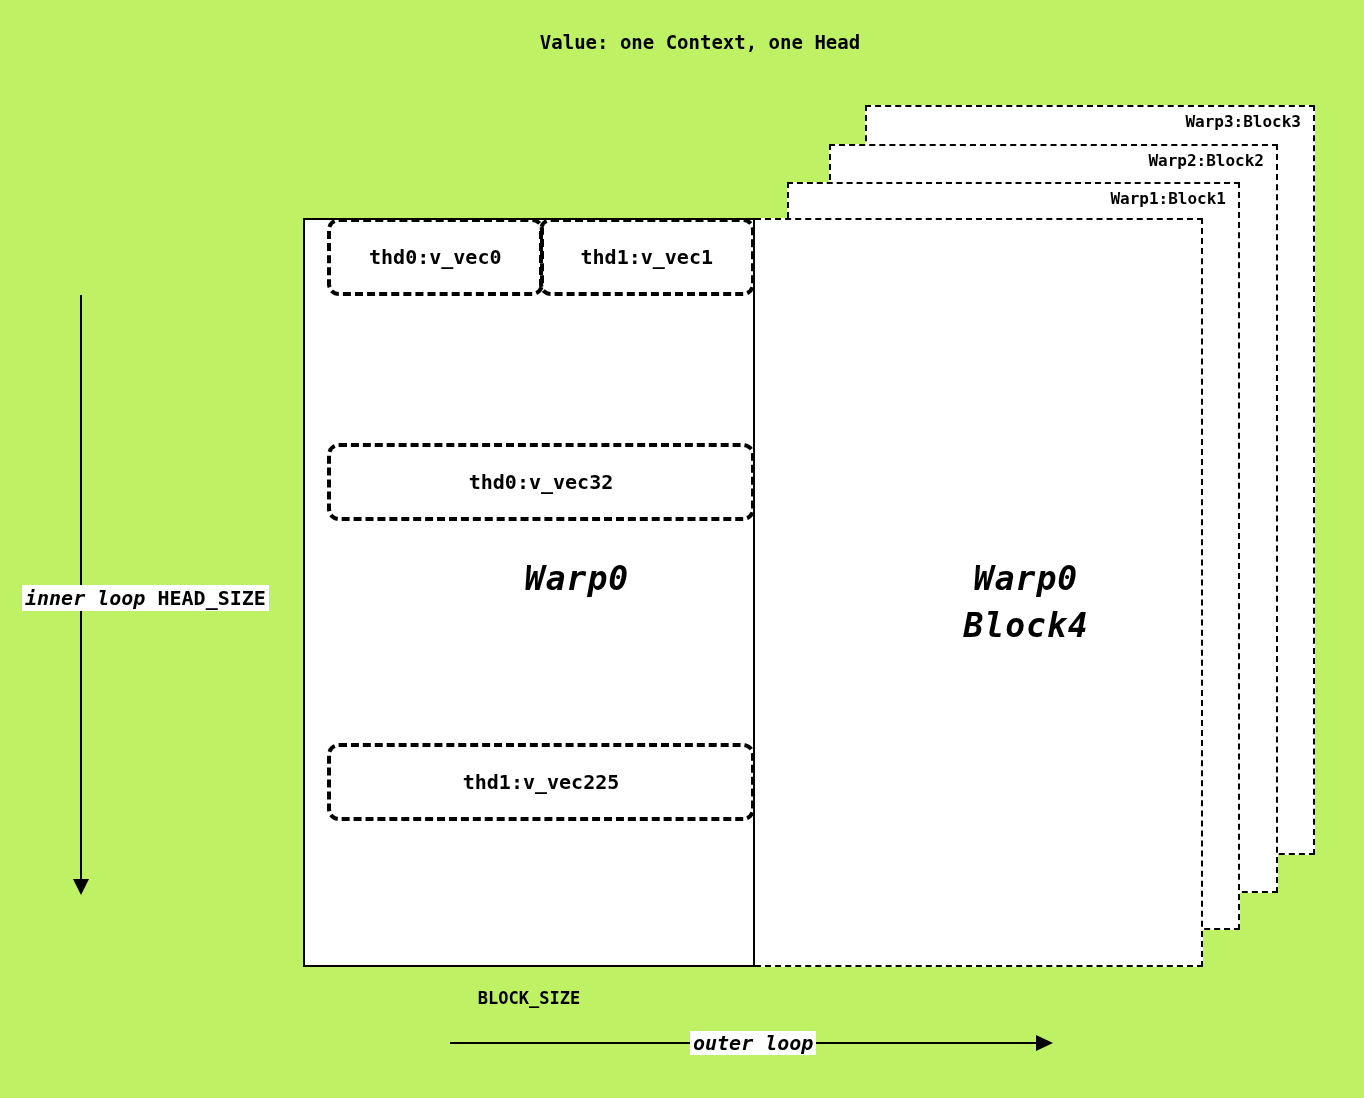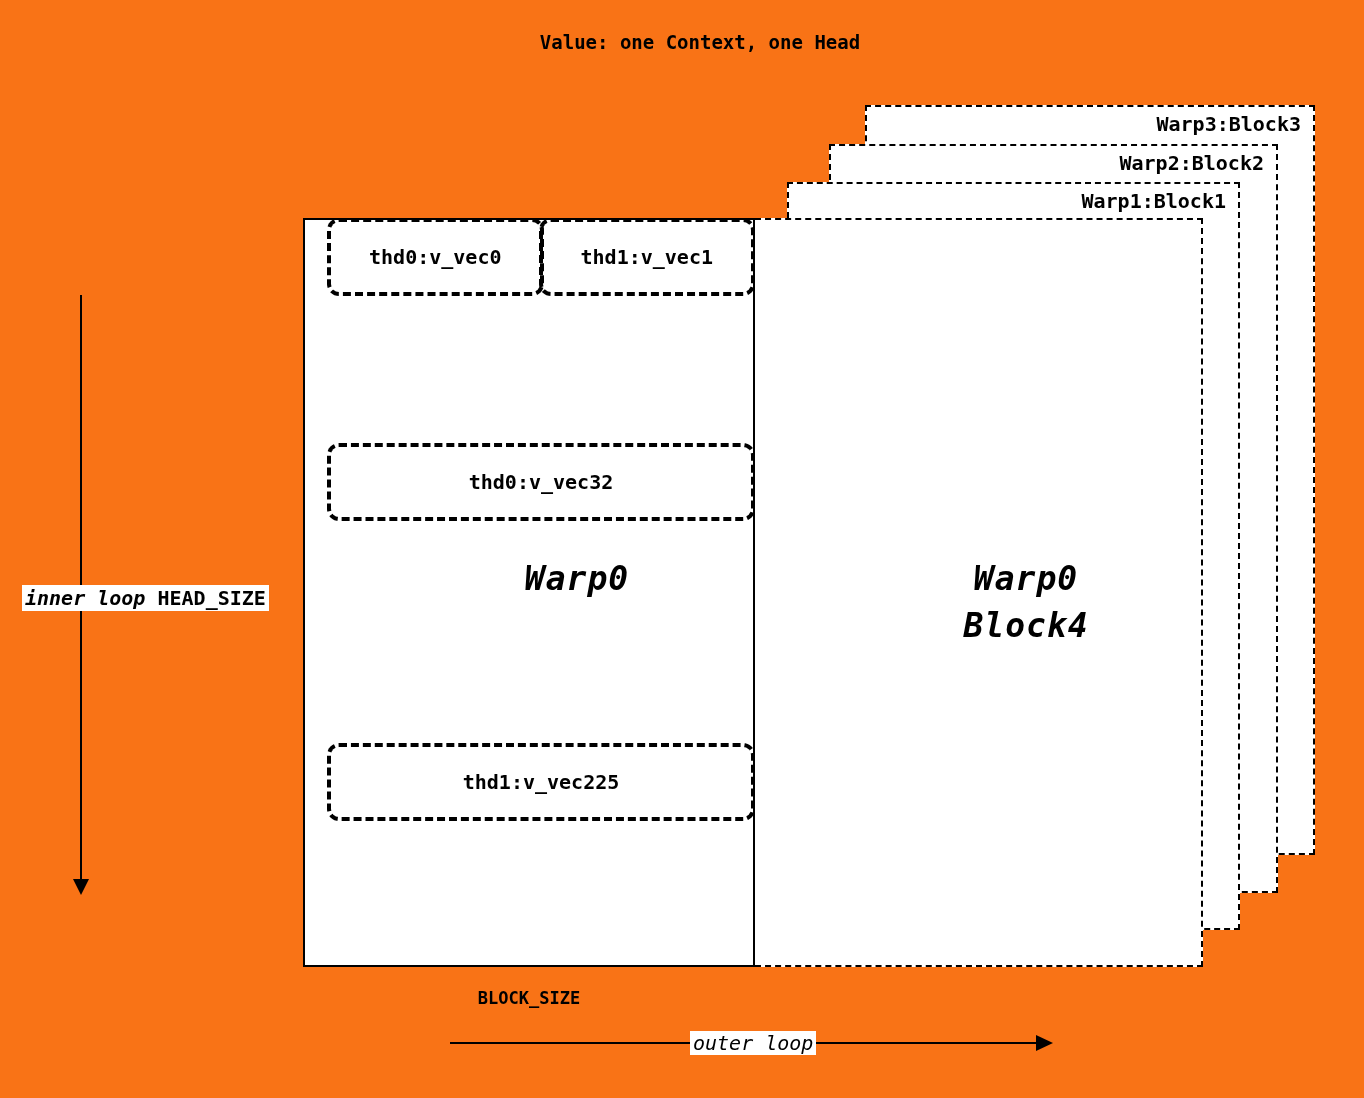--- a/index.html
+++ b/index.html
@@ -1,36 +1,36 @@
 <!DOCTYPE html>
 <html><head>
 <meta charset="utf-8">
 <style>
   html, body { margin:0; padding:0; background:#ffffff; }
   .canvas {
     position:relative; width:1364px; height:1098px;
-    background:#f97316; color:#000;
+    background:#bef264; color:#000;
     font-family:"DejaVu Sans Mono","Liberation Mono",monospace;
     overflow:hidden;
   }
   .abs { position:absolute; box-sizing:border-box; }
 
   .title {
     left:368px; top:31px; width:664px; text-align:center;
     font-size:19px; font-weight:bold; white-space:nowrap;
   }
 
   
   .back-block { border:2px dashed #000; background:#fff; }
   .bb3 { left:865px; top:105px; width:450px; height:750px; z-index:1; }
   .bb2 { left:829px; top:144px; width:449px; height:749px; z-index:2; }
   .bb1 { left:787px; top:182px; width:453px; height:748px; z-index:3; }
   .back-label {
     position:absolute; top:5px; right:12px;
-    font-size:20px; font-weight:bold; white-space:nowrap;
+    font-size:16px; font-weight:bold; white-space:nowrap;
   }
 
   
   .block4 {
     left:755px; top:218px; width:448px; height:749px; z-index:4;
     border:2px dashed #000; border-left:none; background:#fff;
   }
 
   
   .block0 {
@@ -79,21 +79,21 @@
 
   
   .h-line { left:450px; top:1042px; width:588px; height:2px; background:#000; z-index:1; }
   .h-head {
     left:1036px; top:1035px; width:0; height:0; z-index:1;
     border-top:8px solid transparent; border-bottom:8px solid transparent;
     border-left:17px solid #000;
   }
   .outer-label {
     left:690px; top:1031px; z-index:2; background:#fff; padding:0 3px;
-    font-size:20px; font-weight:normal; font-style:italic; white-space:nowrap;
+    font-size:20px; font-weight:bold; font-style:italic; white-space:nowrap;
   }
 </style>
 </head>
 <body>
 
 <div class="canvas">
 
   <div class="abs title">Value: one Context, one Head</div>
 
   <div class="abs back-block bb3">

